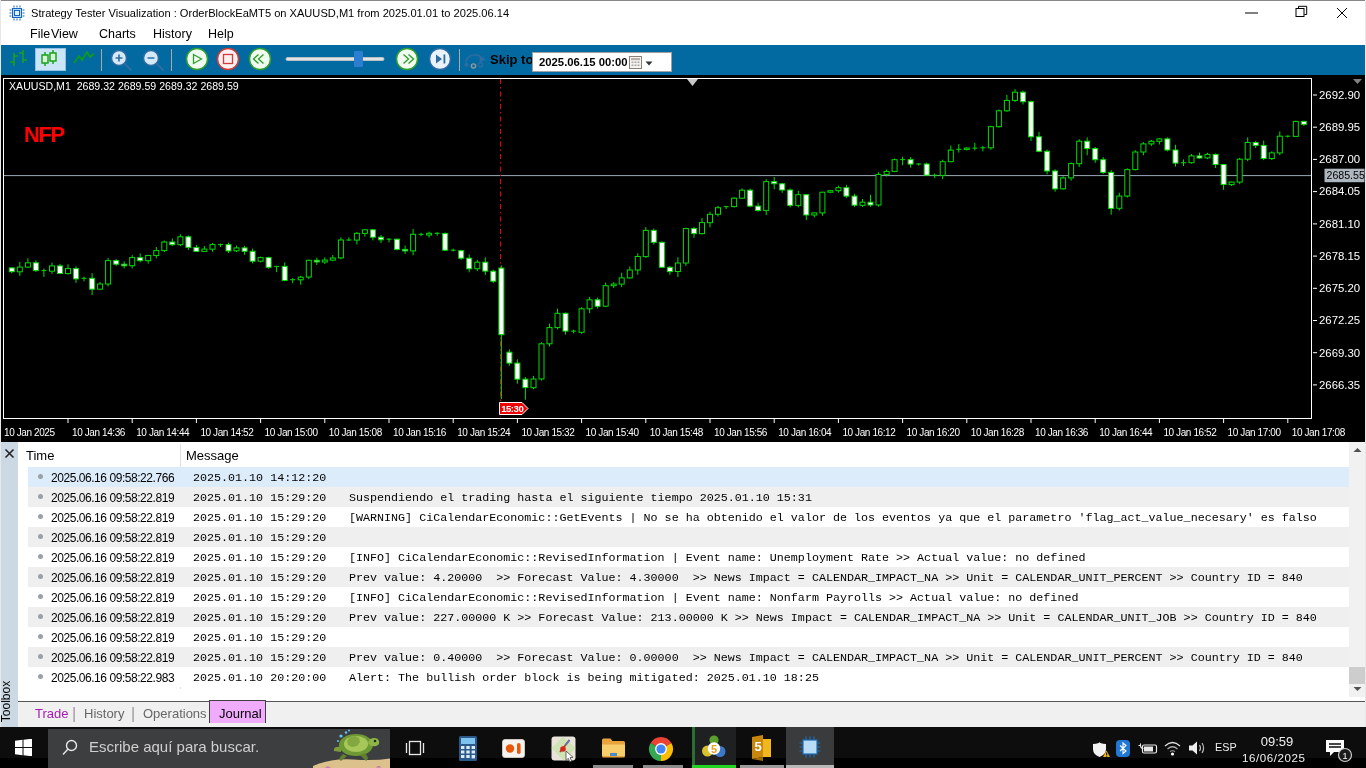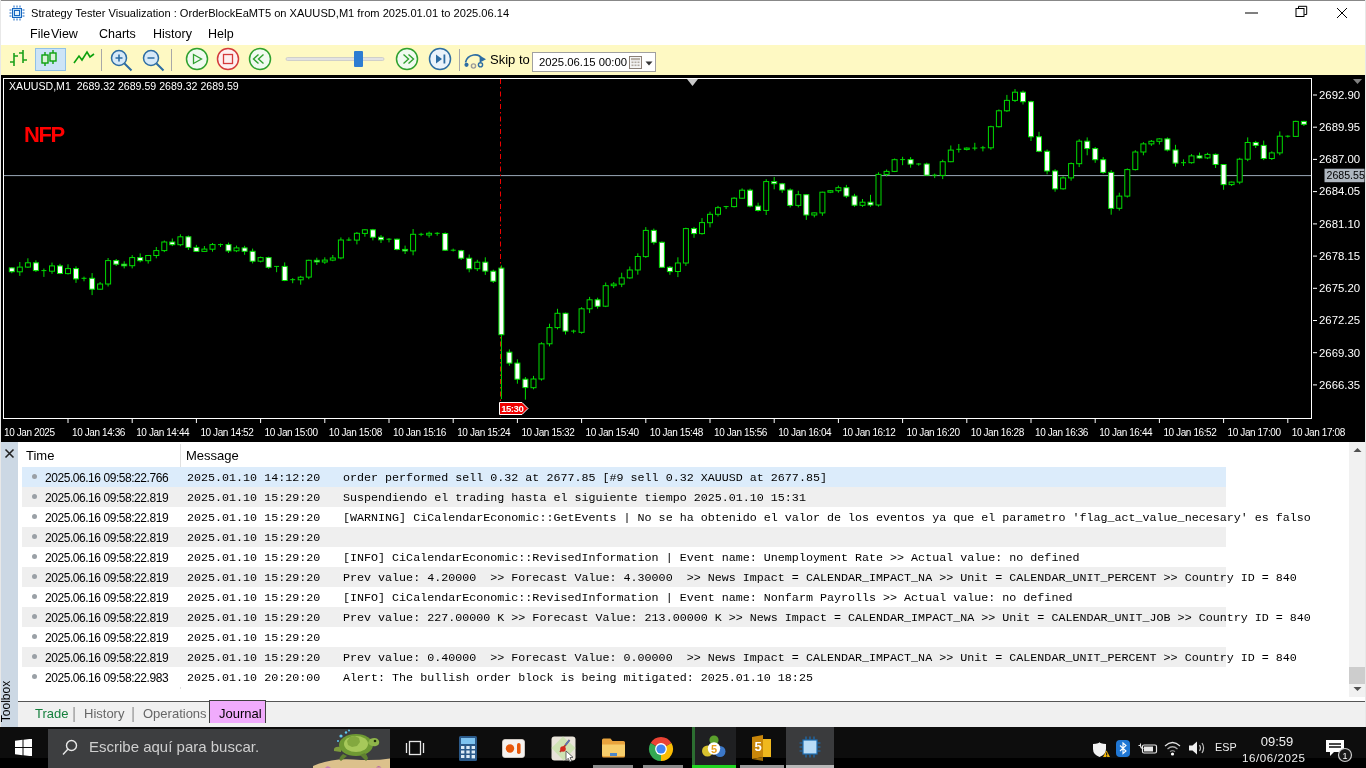--- a/index.html
+++ b/index.html
@@ -1,26 +1,26 @@
 <!DOCTYPE html>
 <html><head>
 <meta charset="utf-8">
 <style>
   * { margin:0; padding:0; box-sizing:border-box; }
   html,body { width:1366px; height:768px; overflow:hidden; background:#000; }
   body { font-family:"Liberation Sans", sans-serif; position:relative; }
   .abs { position:absolute; }
   #titlebar { left:0; top:0; width:1366px; height:24px; background:#fff; border-left:1px solid #888; border-top:1px solid #888; border-right:1px solid #888; }
   #menubar { left:1px; top:24px; width:1364px; height:21px; background:#fff; }
-  #toolbar { left:1px; top:45px; width:1364px; height:30px; background:#fef9c3; }
+  #toolbar { left:1px; top:45px; width:1364px; height:30px; background:#0369a1;font-weight:bold; }
   .menuitem { position:absolute; top:3px; font-size:12.5px; color:#000; }
   #chartwrap { left:1px; top:75px; width:1364px; height:363px; background:#000; }
   #journal { left:0; top:442px; width:1366px; height:259px; background:#fff; }
   #sidebar { left:1px; top:442px; width:17px; height:285px; background:#ccd8e4; z-index:5; }
-  .jrow { position:absolute; left:22px; width:1204px; height:20px; }
+  .jrow { position:absolute; left:28px; width:1323px; height:20px; }
   .jtime { position:absolute; left:23px; top:3.5px; font-size:12px; color:#000; letter-spacing:-0.45px; }
   .jdot { position:absolute; left:10px; top:7px; width:5px; height:5px; border-radius:50%; background:#9aa0a6; }
   .jmono { position:absolute; top:3.5px; font-family:"Liberation Mono", monospace; font-size:11.7px; color:#000; white-space:pre; }
   #tabbar { left:18px; top:701px; width:1347px; height:26px; background:#f0f0f0; border-top:1px solid #555; }
   #taskbar { left:0; top:727px; width:1366px; height:31px; background:#0d0d0d; }
 </style>
 </head>
 <body>
 
 <div id="titlebar" class="abs">
@@ -88,21 +88,21 @@
     <line x1="458.5" y1="4" x2="458.5" y2="26" stroke="#a8a8a8"></line>
     <g fill="none" stroke="#2d6da3" stroke-width="1.7">
       <path d="M464.5 17.5 C 466.5 8.5 478.5 7.5 481 14.5"></path>
       <path d="M478.6 10.6 L485 14.3 L478.6 17.8 Z" fill="#2d6da3" stroke="none"></path>
       <circle cx="465.5" cy="19.8" r="2.1" fill="#2d6da3" stroke="none"></circle>
       <circle cx="472.5" cy="21" r="2.1" stroke="#9a9a9a" stroke-width="1.4"></circle>
       <circle cx="479.5" cy="19.8" r="2.1" stroke-width="1.4"></circle>
     </g>
   </svg>
   <div class="abs" style="left:489px;top:7px;font-size:13px">Skip to</div>
-  <div class="abs" style="left:531px;top:7px;width:124px;height:20px;background:#fff;border:1px solid #a0a0a0">
+  <div class="abs" style="left:531px;top:7px;width:140px;height:20px;background:#fff;border:1px solid #a0a0a0">
     <div class="abs" style="left:6px;top:3px;font-size:11.3px">2025.06.15 00:00</div>
     <svg class="abs" style="left:96px;top:3px" width="13" height="13" viewBox="0 0 13 13">
       <rect x="0.5" y="0.5" width="12" height="12" fill="#f5f5f5" stroke="#8a7f76"></rect>
       <rect x="2" y="2" width="9" height="2.2" fill="#b9b1a8"></rect>
       <g fill="#b0a89f">
         <rect x="2.5" y="5.5" width="2" height="1.6"></rect>
           <rect x="5.5" y="5.5" width="2" height="1.6"></rect>
           <rect x="8.5" y="5.5" width="2" height="1.6"></rect>
         <rect x="2.5" y="8.5" width="2" height="1.6"></rect>
           <rect x="5.5" y="8.5" width="2" height="1.6"></rect>
@@ -530,21 +530,20 @@
 
 <div id="journal" class="abs">
     <div class="abs" style="left:18px;top:0;width:1331px;height:25px;background:#fff"></div>
     <div class="abs" style="left:26px;top:6px;font-size:13px">Time</div>
     <div class="abs" style="left:186px;top:6px;font-size:13px">Message</div>
     <div class="abs" style="left:180px;top:2px;width:1px;height:245px;background:#e0e0e0"></div>
     <div class="jrow" style="top:25px;background:#dcecfb">
       <span class="jdot"></span>
       <span class="jtime">2025.06.16 09:58:22.766</span>
       <span class="jmono" style="left:165px">2025.01.10 14:12:20</span>
-      <span class="jmono" style="left:321px">order performed sell 0.32 at 2677.85 [#9 sell 0.32 XAUUSD at 2677.85]</span>
     </div>
     <div class="jrow" style="top:45px;background:#efefef">
       <span class="jdot"></span>
       <span class="jtime">2025.06.16 09:58:22.819</span>
       <span class="jmono" style="left:165px">2025.01.10 15:29:20</span>
       <span class="jmono" style="left:321px">Suspendiendo el trading hasta el siguiente tiempo 2025.01.10 15:31</span>
     </div>
     <div class="jrow" style="top:65px;background:#ffffff">
       <span class="jdot"></span>
       <span class="jtime">2025.06.16 09:58:22.819</span>
@@ -605,21 +604,21 @@
     </svg>
   </div>
 <div id="sidebar" class="abs">
   <svg class="abs" style="left:3px;top:6px" width="11" height="11" viewBox="0 0 11 11">
       <path d="M1.5 1.5l8 8M9.5 1.5l-8 8" stroke="#222" stroke-width="1.6"></path>
     </svg>
   <div class="abs" style="left:-19px;top:253px;width:46px;height:13px;transform:rotate(-90deg);transform-origin:center;font-size:12px;color:#000;text-align:center">Toolbox</div>
 </div>
 
 <div id="tabbar" class="abs">
-  <div class="abs" style="left:17px;top:4px;font-size:13px;color:#15803d">Trade</div>
+  <div class="abs" style="left:17px;top:4px;font-size:13px;color:#a21caf">Trade</div>
   <div class="abs" style="left:54px;top:3px;color:#999">|</div>
   <div class="abs" style="left:66px;top:4px;font-size:13px;color:#666">History</div>
   <div class="abs" style="left:113px;top:3px;color:#999">|</div>
   <div class="abs" style="left:125px;top:4px;font-size:13px;color:#666">Operations</div>
   <div class="abs" style="left:191px;top:-2px;width:57px;height:23px;background:#f0abfc;border:1px solid #404040;border-bottom:none">
     <div class="abs" style="left:9px;top:5px;font-size:13px;color:#000">Journal</div>
   </div>
 </div>
 <div class="abs" style="left:0;top:0;width:1px;height:727px;background:#e8e8e8"></div>
 <div class="abs" style="left:1365px;top:0;width:1px;height:727px;background:#e8e8e8"></div>

